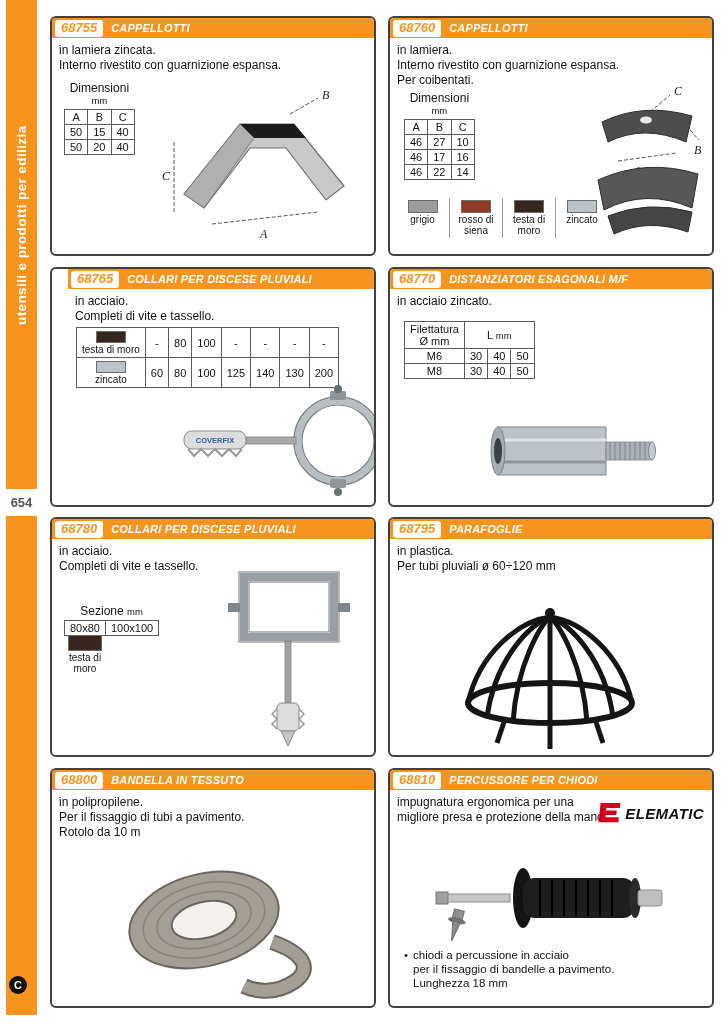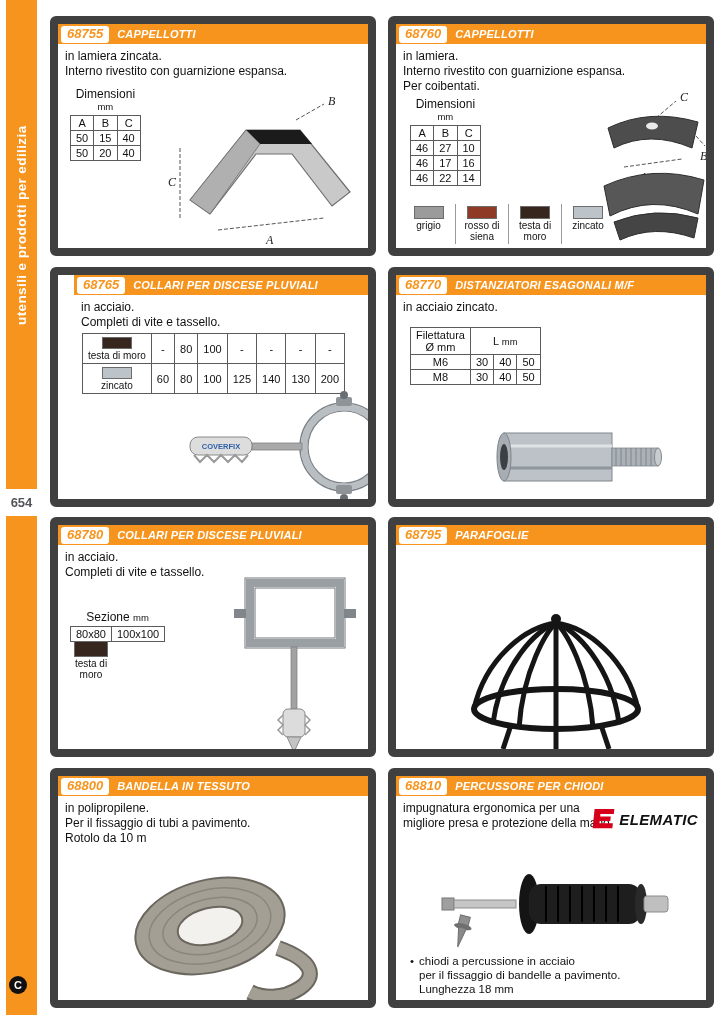--- a/index.html
+++ b/index.html
@@ -13,21 +13,21 @@
                   writing-mode:vertical-rl; transform:rotate(180deg); text-align:center;
                   line-height:31px; color:#fff; font-size:13.5px; font-weight:bold; letter-spacing:.4px; }
   .page-num { position:absolute; left:6px; top:489px; width:31px; height:27px; background:#fff;
               display:flex; align-items:center; justify-content:center; font-size:13px; font-weight:bold; color:#54565a; }
   .copyright { position:absolute; left:9px; top:976px; width:18px; height:18px; border-radius:50%;
                background:#101010; color:#fff; font-size:11px; font-weight:bold;
                display:flex; align-items:center; justify-content:center; }
 
   
   .panel { position:absolute; width:326px; height:240px; background:#fff;
-           border:8px solid #404040; border-radius:6px; overflow:hidden; }
+           border:2px solid #404040; border-radius:6px; overflow:hidden; }
   .panel-header { height:20px; background:#F7941D; display:flex; align-items:center; padding:0 3px; }
   .code-box { background:#fff; color:#F7941D; font-weight:bold; font-style:italic; font-size:13px;
               line-height:16px; padding:0 6px 1px; border-radius:3px; }
   .panel-title { color:#fff; font-weight:bold; font-style:italic; font-size:11px; margin-left:8px;
                  white-space:nowrap; letter-spacing:.2px; }
   .panel-body { position:relative; height:216px; }
 
   .desc { position:absolute; font-size:12px; line-height:15px; }
   .desc div { white-space:nowrap; }
 
@@ -355,20 +355,24 @@
       </svg>
     </div>
   </section>
 
   <section class="panel" style="left:388px; top:517px;">
     <header class="panel-header">
       <span class="code-box">68795</span>
       <span class="panel-title">PARAFOGLIE</span>
     </header>
     <div class="panel-body">
+      <div class="desc" style="left:7px; top:5px;">
+        <div>in plastica.</div>
+        <div>Per tubi pluviali ø 60÷120 mm</div>
+      </div>
       <svg class="img" style="left:55px; top:52px;" width="210" height="160" viewBox="0 0 210 160">
         <circle cx="105" cy="22" r="5" fill="#151515"></circle>
         <ellipse cx="105" cy="112" rx="82" ry="20" fill="none" stroke="#151515" stroke-width="6"></ellipse>
         <path d="M23,112 C34,62 74,30 105,26" fill="none" stroke="#151515" stroke-width="5"></path>
         <path d="M187,112 C176,62 136,30 105,26" fill="none" stroke="#151515" stroke-width="5"></path>
         <path d="M42,126 C50,68 86,32 105,26" fill="none" stroke="#151515" stroke-width="5"></path>
         <path d="M168,126 C160,68 124,32 105,26" fill="none" stroke="#151515" stroke-width="5"></path>
         <path d="M68,131 C72,72 96,34 105,26" fill="none" stroke="#151515" stroke-width="5"></path>
         <path d="M142,131 C138,72 114,34 105,26" fill="none" stroke="#151515" stroke-width="5"></path>
         <path d="M105,132 L105,26" fill="none" stroke="#151515" stroke-width="5"></path>

